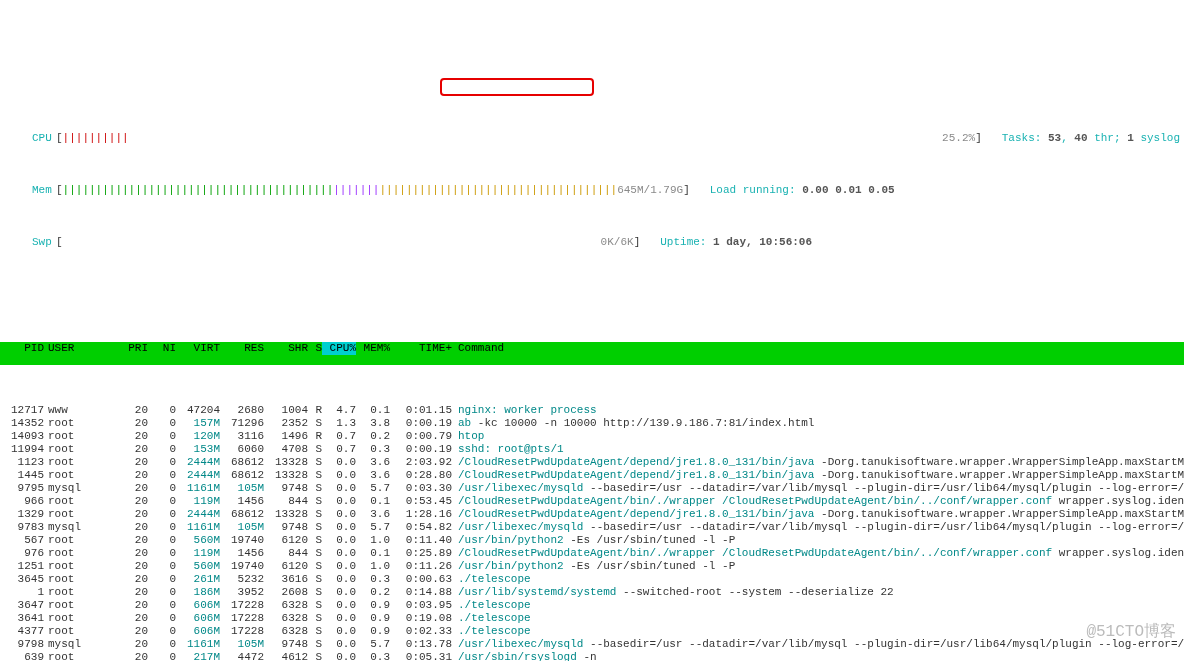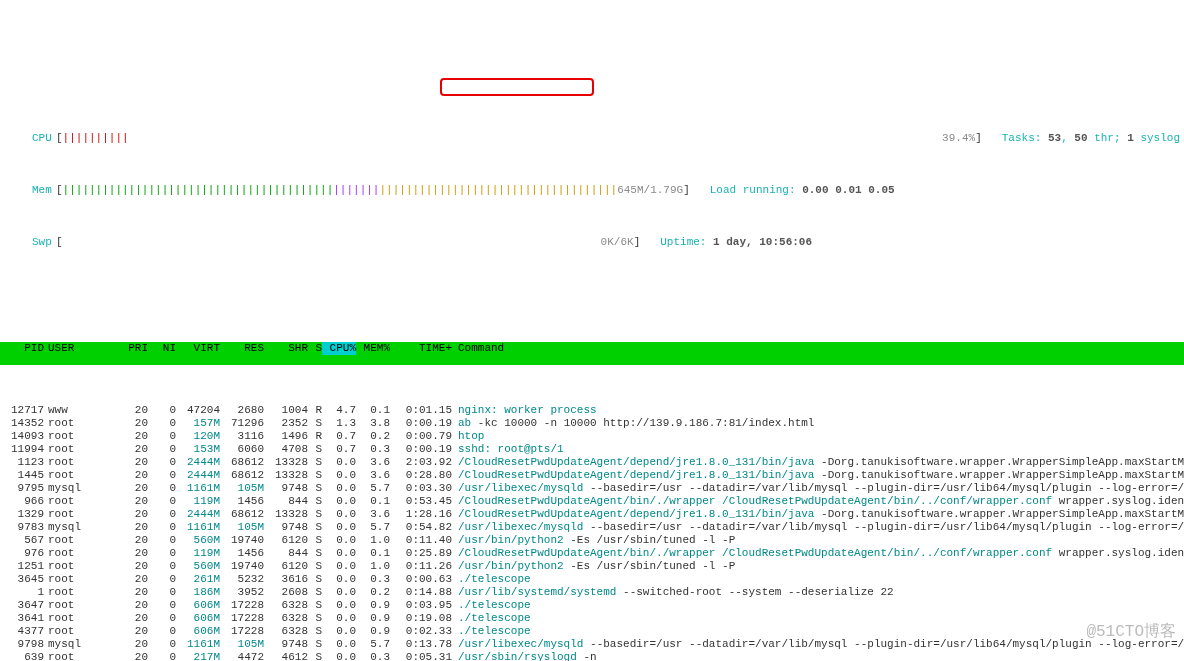--- a/index.html
+++ b/index.html
@@ -74,22 +74,22 @@
 </head>
 <body>
 
 
 
 
 <div class="meters" style="position:relative;padding-left:32px;">
   <div class="redBox"></div>
 
   <div class="meterRow">
-    <span class="meterLabel">CPU</span><span class="brkt">[</span><span class="bar-red">||||||||||</span><span style="flex:1"></span><span class="muted">39.4%</span><span class="brkt">]</span>
-    <span class="sideInfo"><span>Tasks: </span><span class="sideNum">53</span><span>, </span><span class="sideNum">50</span><span> thr; </span><span class="sideNum">1</span><span> syslog</span></span>
+    <span class="meterLabel">CPU</span><span class="brkt">[</span><span class="bar-red">||||||||||</span><span style="flex:1"></span><span class="muted">25.2%</span><span class="brkt">]</span>
+    <span class="sideInfo"><span>Tasks: </span><span class="sideNum">53</span><span>, </span><span class="sideNum">40</span><span> thr; </span><span class="sideNum">1</span><span> syslog</span></span>
   </div>
 
   <div class="meterRow">
     <span class="meterLabel">Mem</span><span class="brkt">[</span><span class="bar-green">|||||||||||||||||||||||||||||||||||||||||</span><span class="bar-purple">|||||||</span><span class="bar-yellow">||||||||||||||||||||||||||||||||||||</span><span class="muted">645M/1.79G</span><span class="brkt">]</span>
     <span class="sideInfo"><span>Load running: </span><span class="sideNum">0.00 0.01 0.05</span></span>
   </div>
 
   <div class="meterRow">
     <span class="meterLabel">Swp</span><span class="brkt">[</span><span style="flex:0 0 538px"></span><span class="muted">0K/6K</span><span class="brkt">]</span>
     <span class="sideInfo"><span>Uptime: </span><span class="sideNum">1 day, 10:56:06</span></span>

